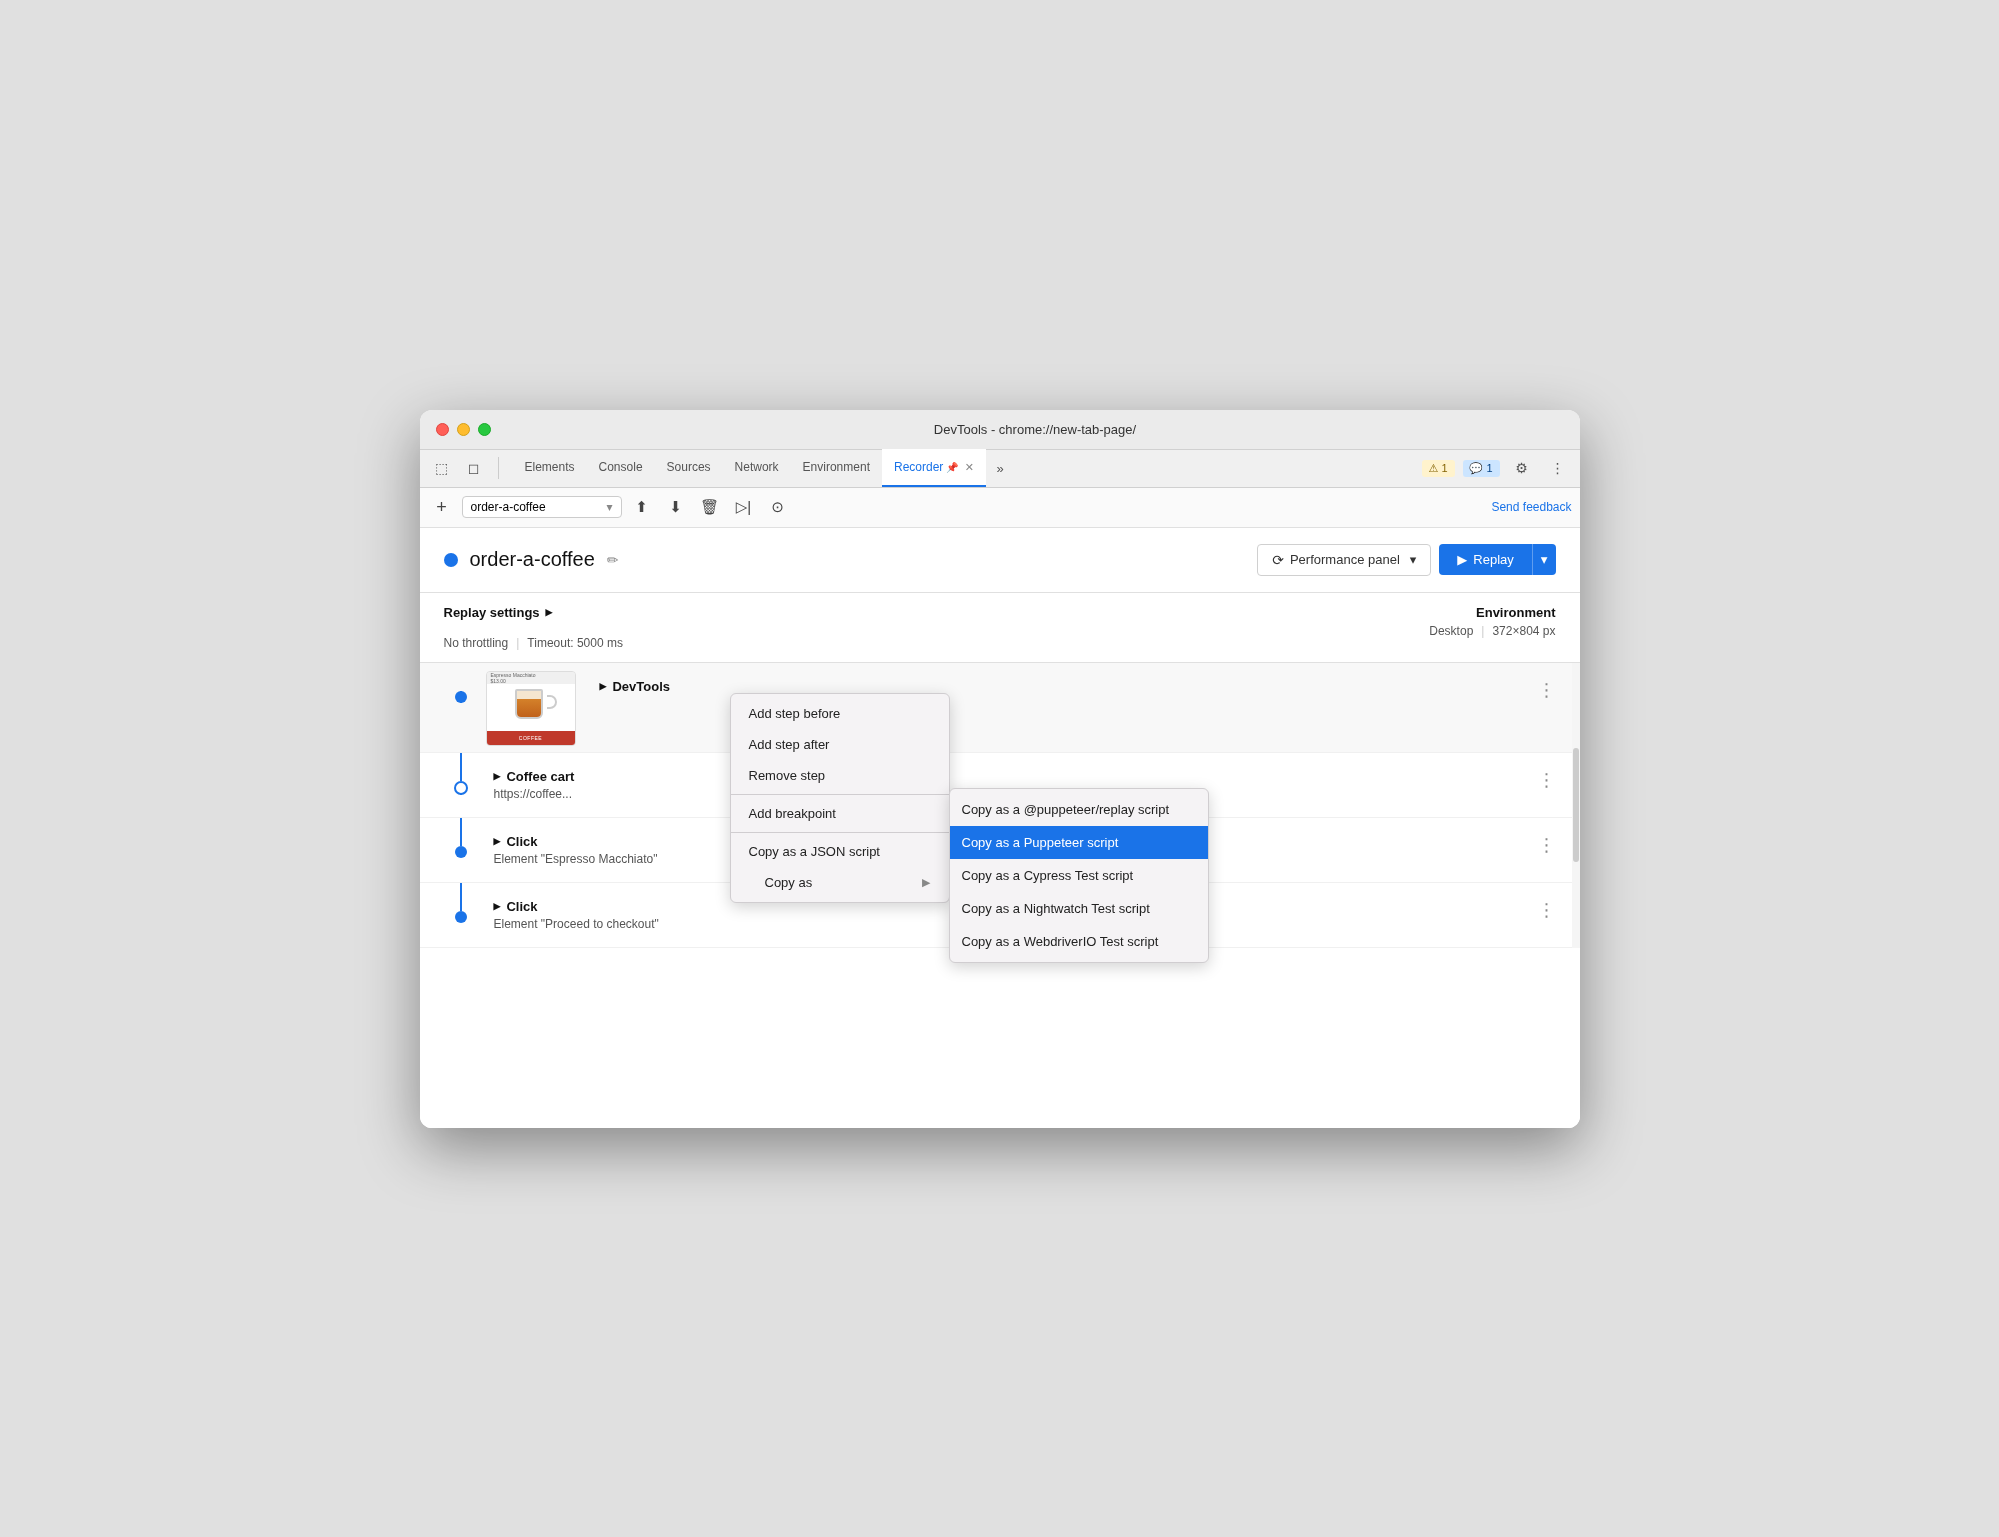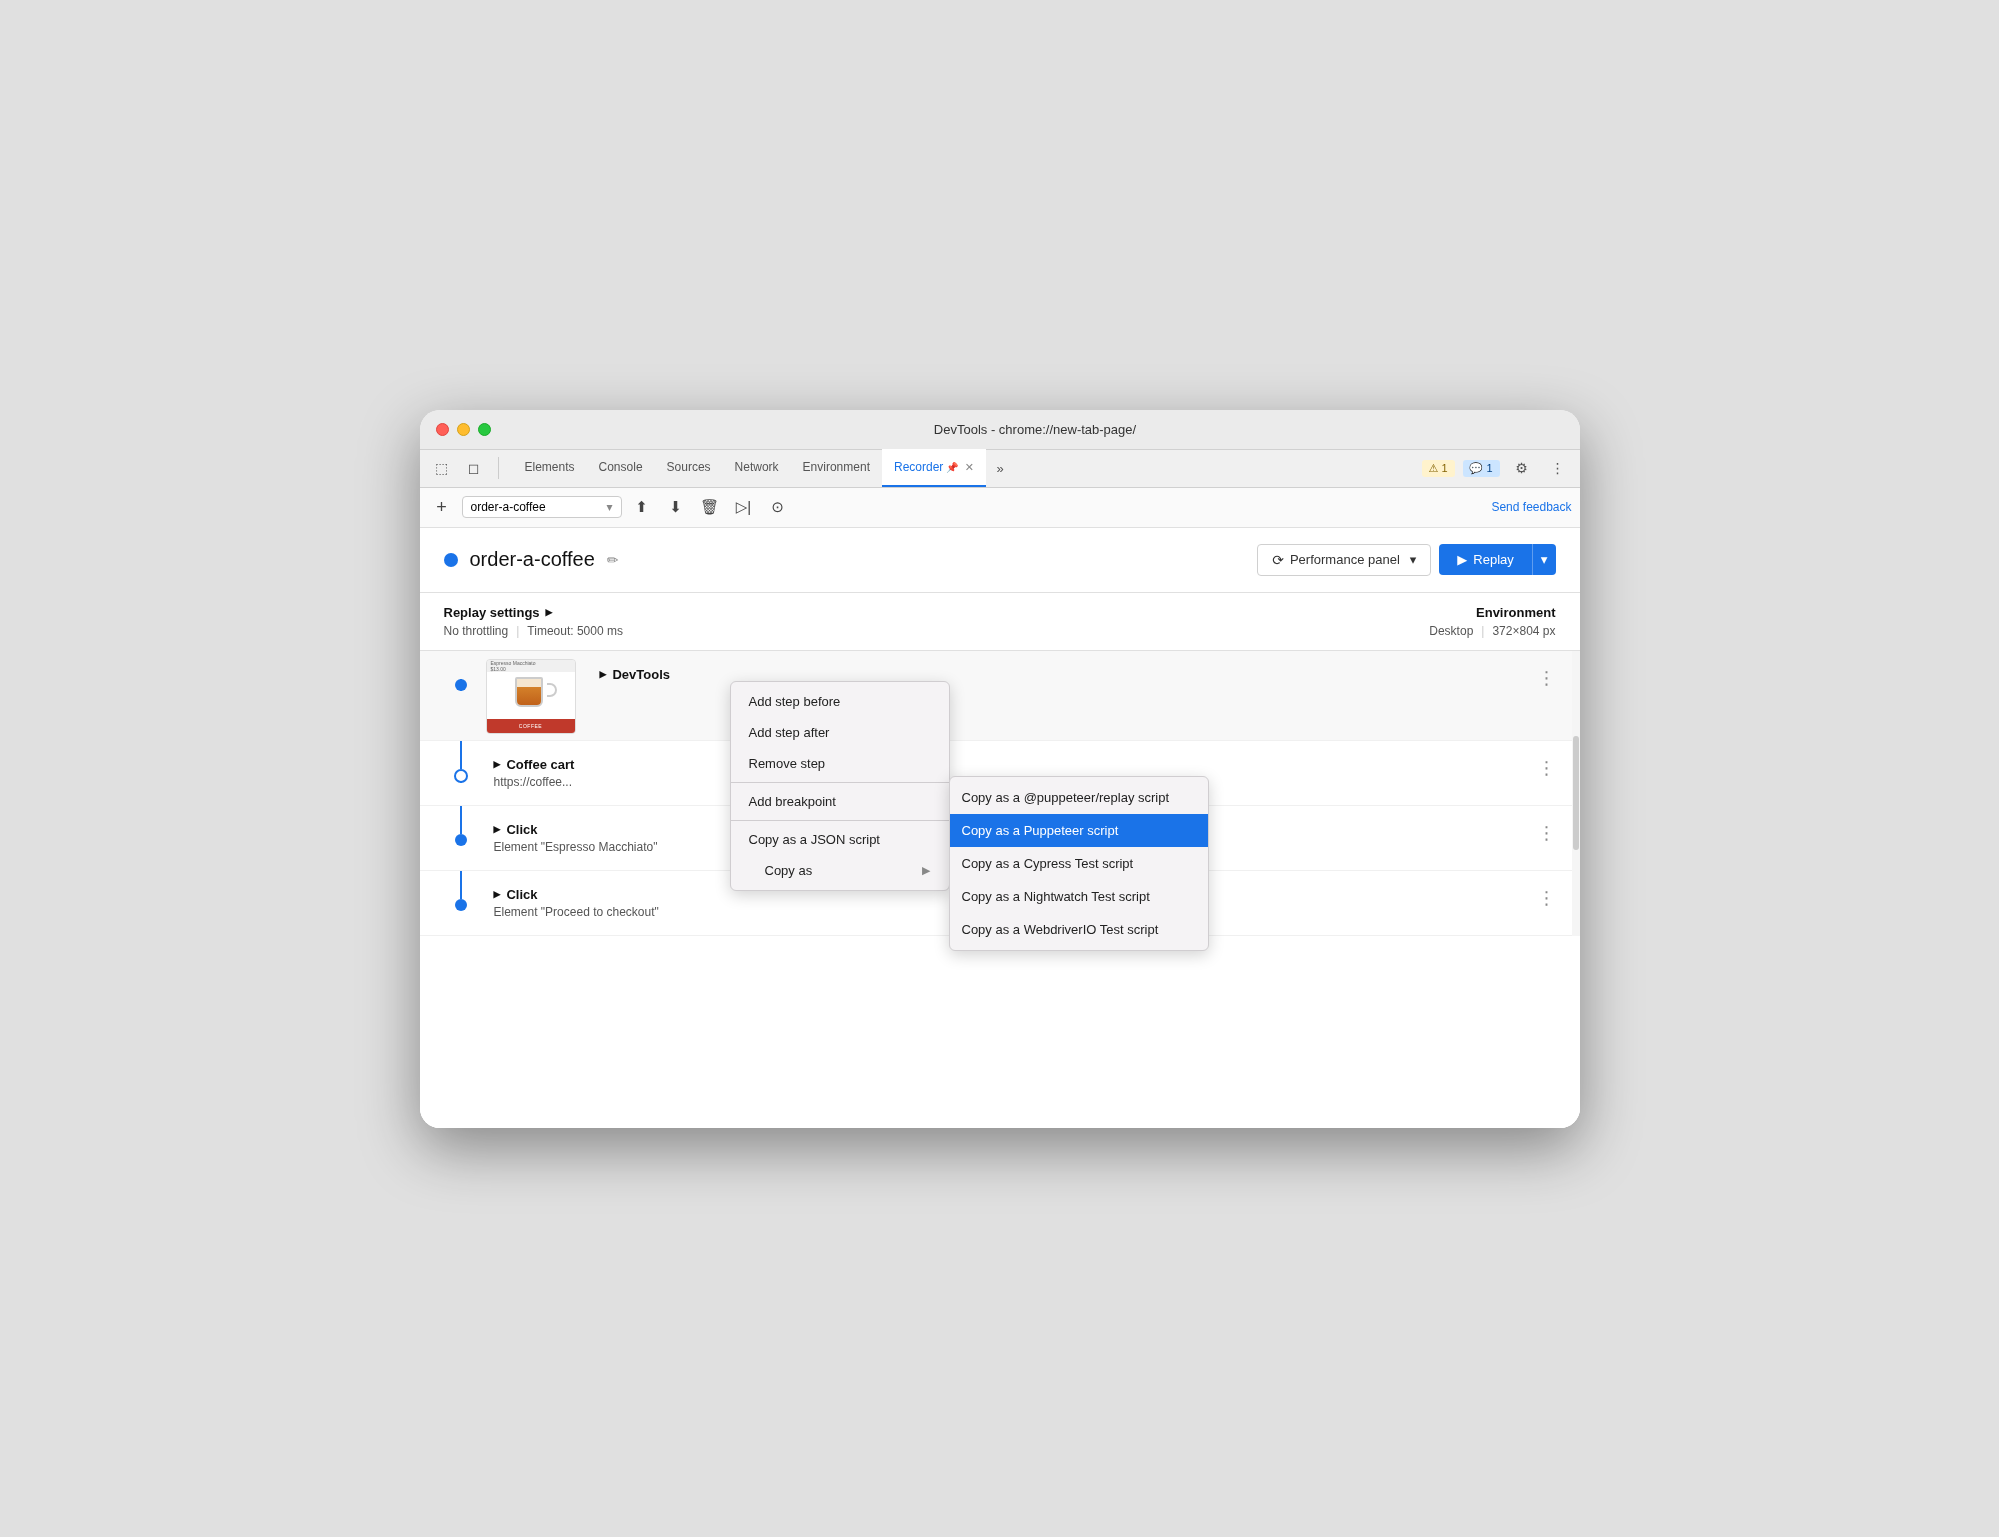--- a/index.html
+++ b/index.html
@@ -7,21 +7,21 @@
       background: #e0e0e0;
       display: flex;
       justify-content: center;
       align-items: center;
       min-height: 100vh;
       font-family: -apple-system, BlinkMacSystemFont, 'Segoe UI', sans-serif;
     }
     .window {
       width: 1160px;
       background: #f5f5f5;
-      border-radius: 20px;
+      border-radius: 12px;
       box-shadow: 0 20px 60px rgba(0,0,0,0.4);
       overflow: hidden;
     }
     .title-bar {
       background: #ebebeb;
       padding: 12px 16px;
       display: flex;
       align-items: center;
       border-bottom: 1px solid #d0d0d0;
     }
@@ -255,21 +255,21 @@
     .settings-left {
       flex: 1;
     }
     .settings-title {
       font-size: 13px;
       font-weight: 600;
       color: #111;
       display: flex;
       align-items: center;
       gap: 6px;
-      margin-bottom: 4px;
+      margin-bottom: 16px;
     }
     .settings-details {
       font-size: 12px;
       color: #555;
       display: flex;
       align-items: center;
       gap: 0;
     }
     .settings-sep {
       color: #ccc;

